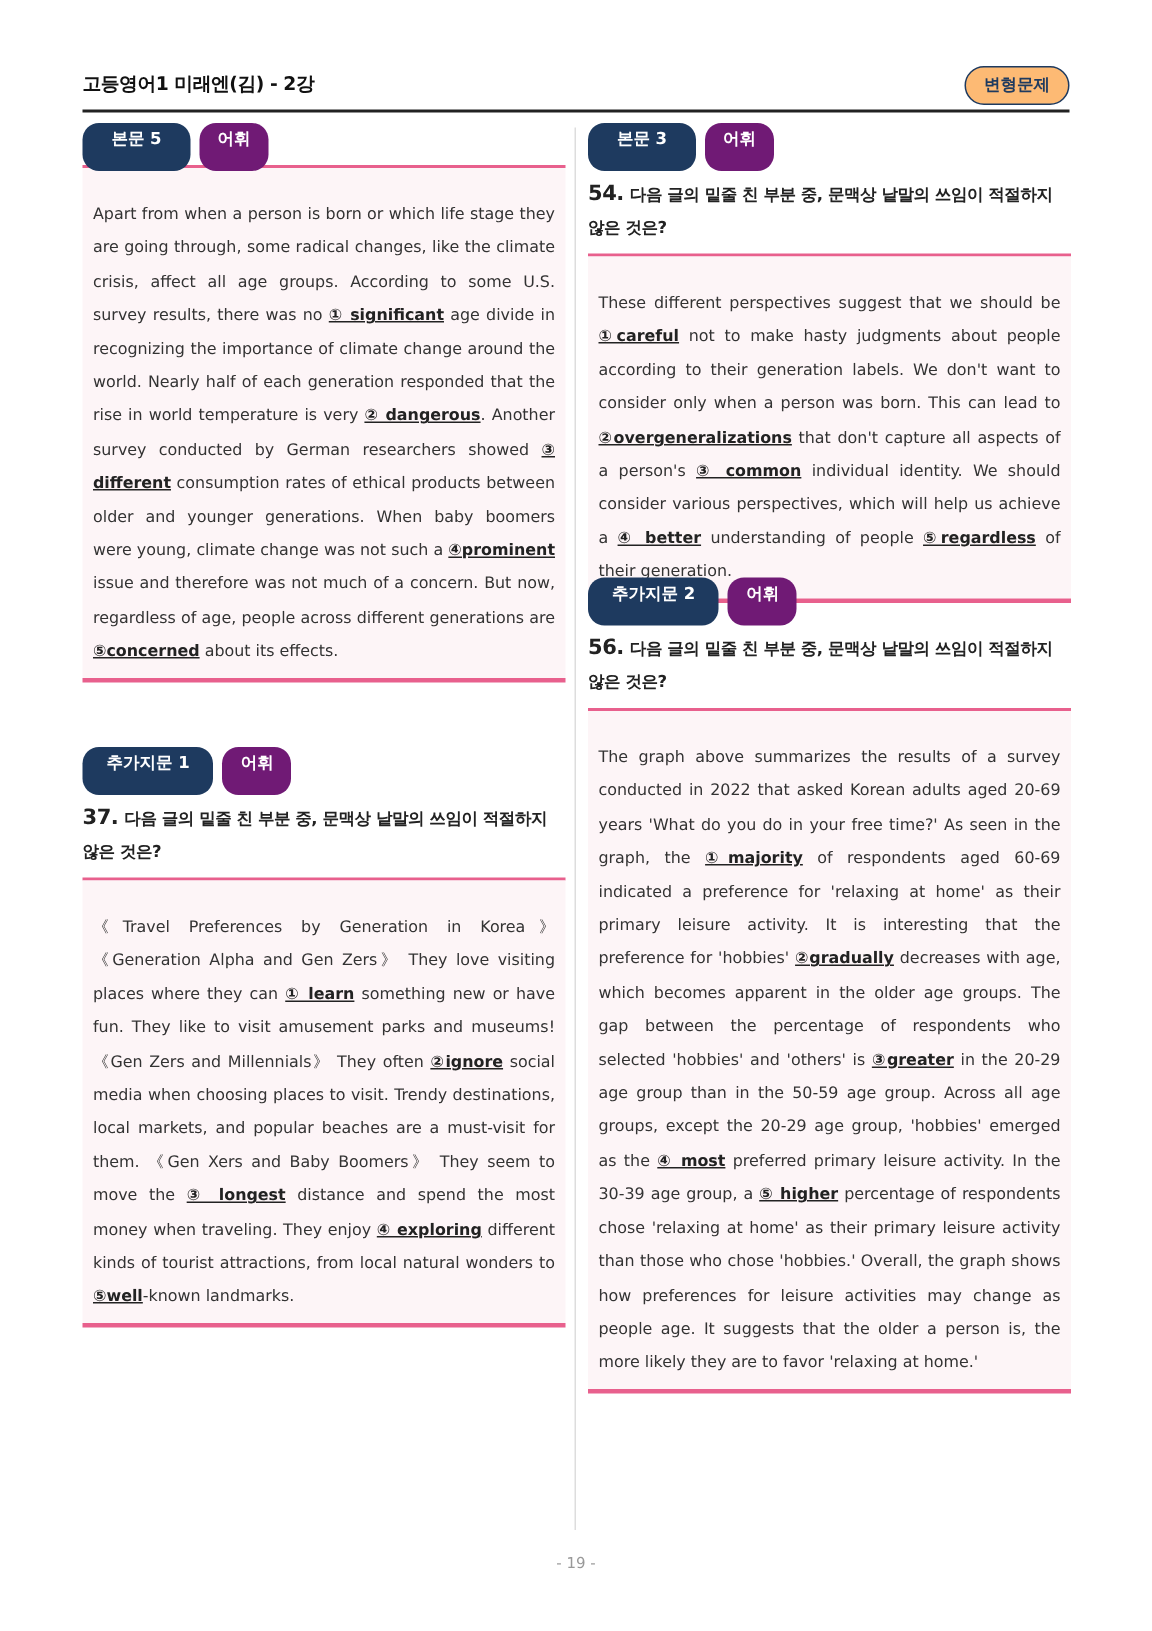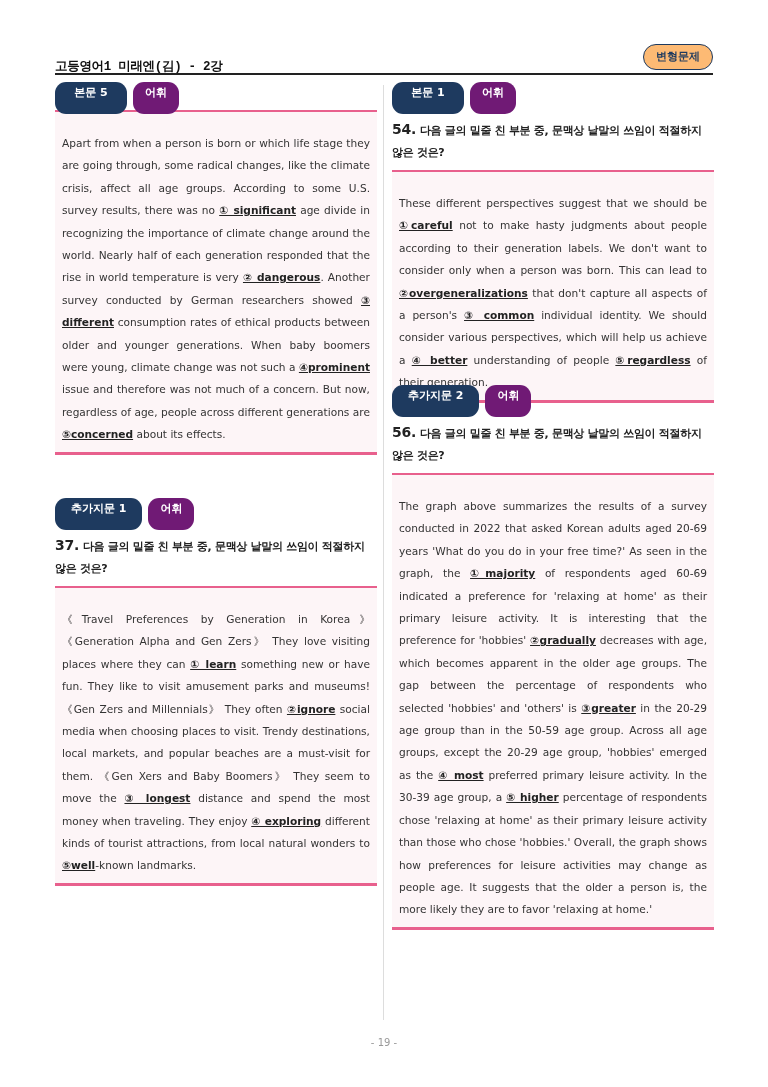--- a/index.html
+++ b/index.html
@@ -1,19 +1,19 @@
 <!DOCTYPE html>
 <html><head>
 <meta charset="utf-8">
 <style>
   html, body { margin:0; padding:0; background:#ffffff; }
   body { width:768px; height:1087px; position:relative; overflow:hidden;
          font-family:"DejaVu Sans", "Liberation Sans", sans-serif; color:#222; }
   .header { position:absolute; left:55px; top:44px; width:658px; height:30px; }
-  .header-title { position:absolute; left:0; top:14px; font-size:12.5px; font-weight:bold; color:#111; letter-spacing:-0.3px;font-family:Liberation Mono, monospace; }
+  .header-title { position:absolute; left:0; top:4px; font-size:12.5px; font-weight:bold; color:#111; letter-spacing:-0.3px; }
   .header-badge { position:absolute; right:0; top:0; height:24px; padding:0 12px; border:1.5px solid #1e3a5f; border-radius:13px;
                   background:#fdba74; font-size:11px; font-weight:bold; color:#1e3a5f; line-height:24px; }
   .header-rule { position:absolute; left:55px; top:73px; width:658px; height:2px; background:#222; }
   .col-divider { position:absolute; left:383px; top:85px; width:1px; height:935px; background:#ddd; }
 
   .col { position:absolute; width:322px; }
   .col.left { left:55px; }
   .col.right { left:392px; }
 
   .tags { display:flex; gap:6px; height:22px; }
@@ -59,21 +59,21 @@
   <div class="q">
     <span class="num">37.</span><span>다음 글의 밑줄 친 부분 중, 문맥상 낱말의 쓰임이 적절하지 않은 것은?</span>
   </div>
   <div class="q-rule"></div>
   <div class="passage"><span>《Travel Preferences by Generation in Korea》 《Generation Alpha and Gen Zers》 They love visiting places where they can </span><u>① learn</u><span> something new or have fun. They like to visit amusement parks and museums! 《Gen Zers and Millennials》 They often </span><u>②ignore</u><span> social media when choosing places to visit. Trendy destinations, local markets, and popular beaches are a must-visit for them. 《Gen Xers and Baby Boomers》 They seem to move the </span><u>③ longest</u><span> distance and spend the most money when traveling. They enjoy </span><u>④ exploring</u><span> different kinds of tourist attractions, from local natural wonders to </span><u>⑤well</u><span>-known landmarks.</span></div>
   <div class="p-rule"></div>
 </div>
 
 <div class="col right" style="top:82px;">
   <div class="tags">
-    <div class="tag navy">본문 1</div>
+    <div class="tag navy">본문 3</div>
     <div class="tag pink">어휘</div>
   </div>
   <div class="q">
     <span class="num">54.</span><span>다음 글의 밑줄 친 부분 중, 문맥상 낱말의 쓰임이 적절하지 않은 것은?</span>
   </div>
   <div class="q-rule"></div>
   <div class="passage"><span>These different perspectives suggest that we should be </span><u>①careful</u><span> not to make hasty judgments about people according to their generation labels. We don't want to consider only when a person was born. This can lead to </span><u>②overgeneralizations</u><span> that don't capture all aspects of a person's </span><u>③ common</u><span> individual identity. We should consider various perspectives, which will help us achieve a </span><u>④ better</u><span> understanding of people </span><u>⑤regardless</u><span> of their generation.</span></div>
   <div class="p-rule"></div>
 </div>
 

